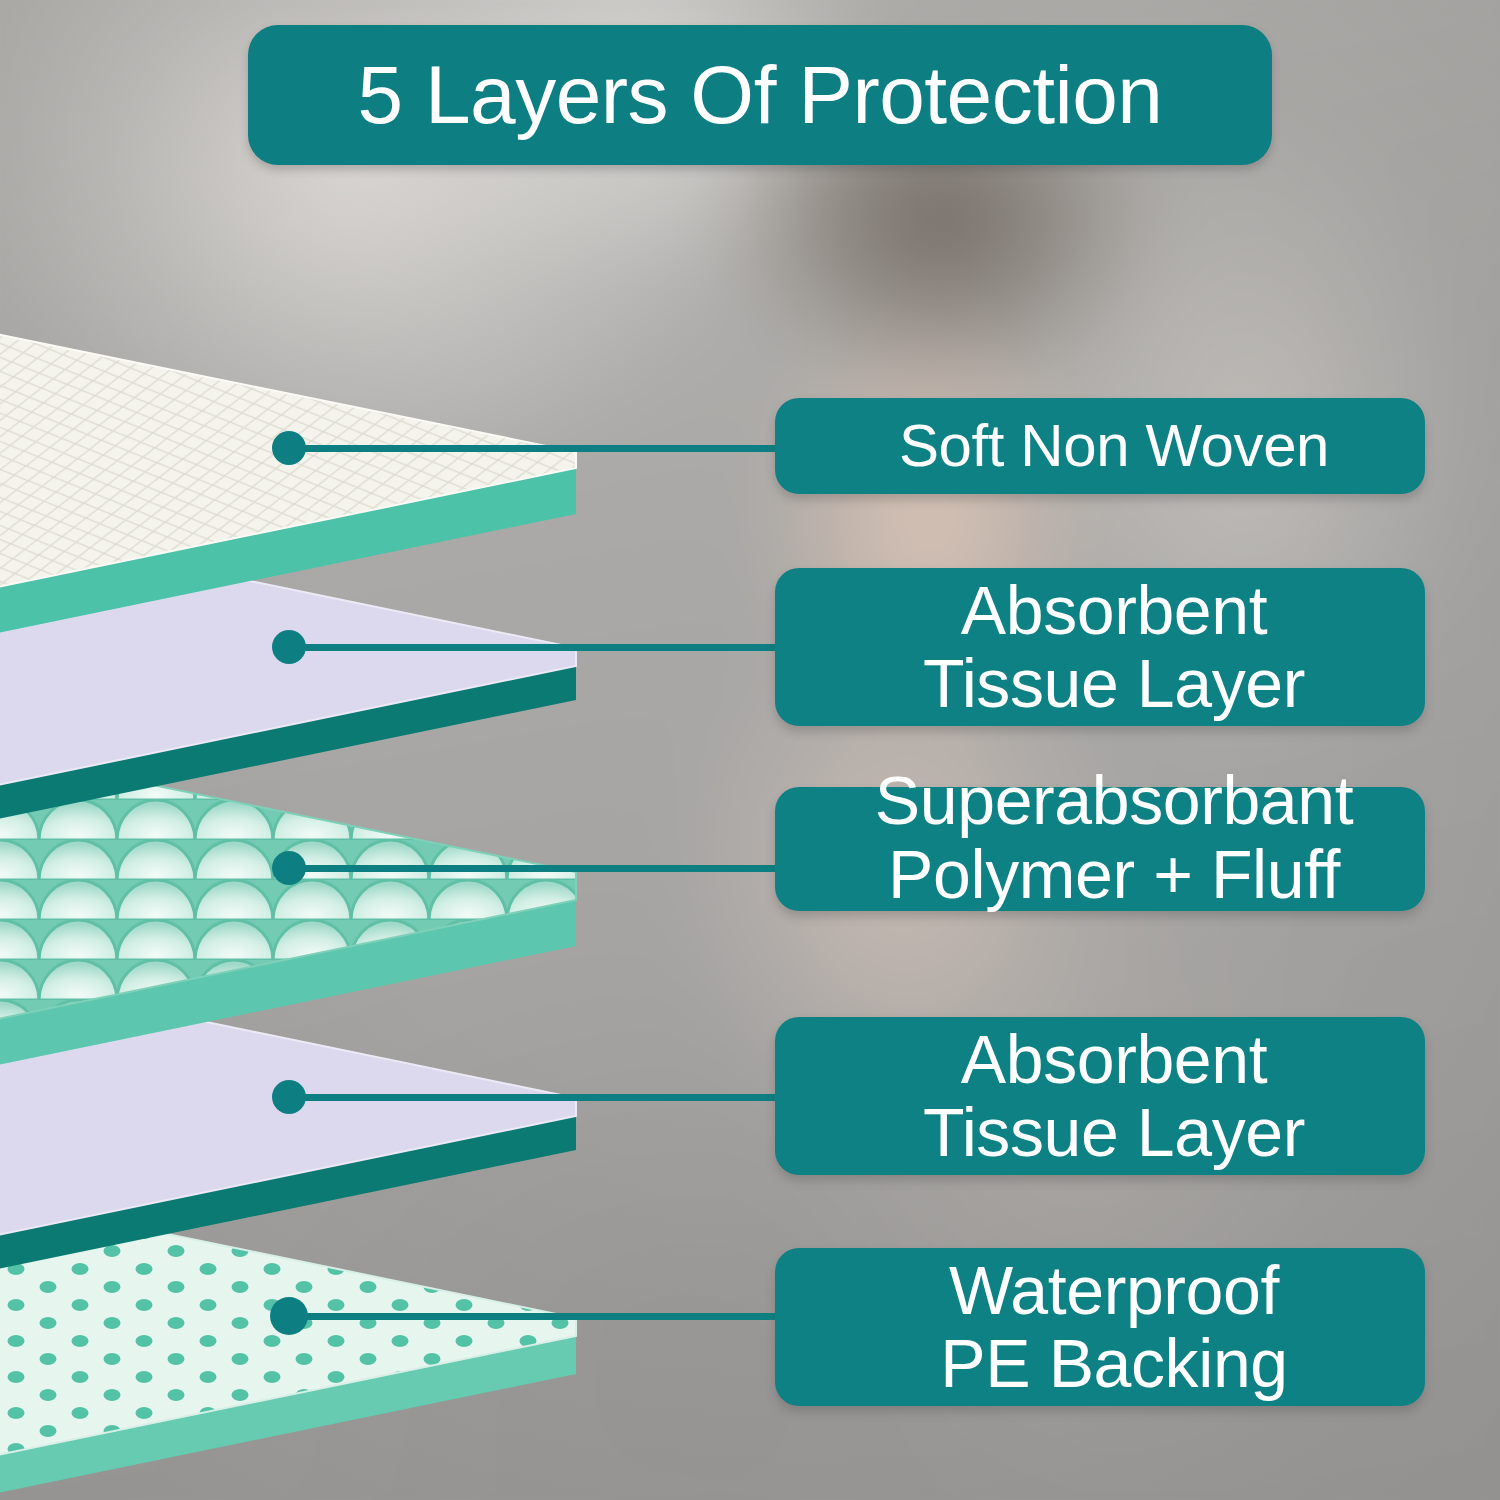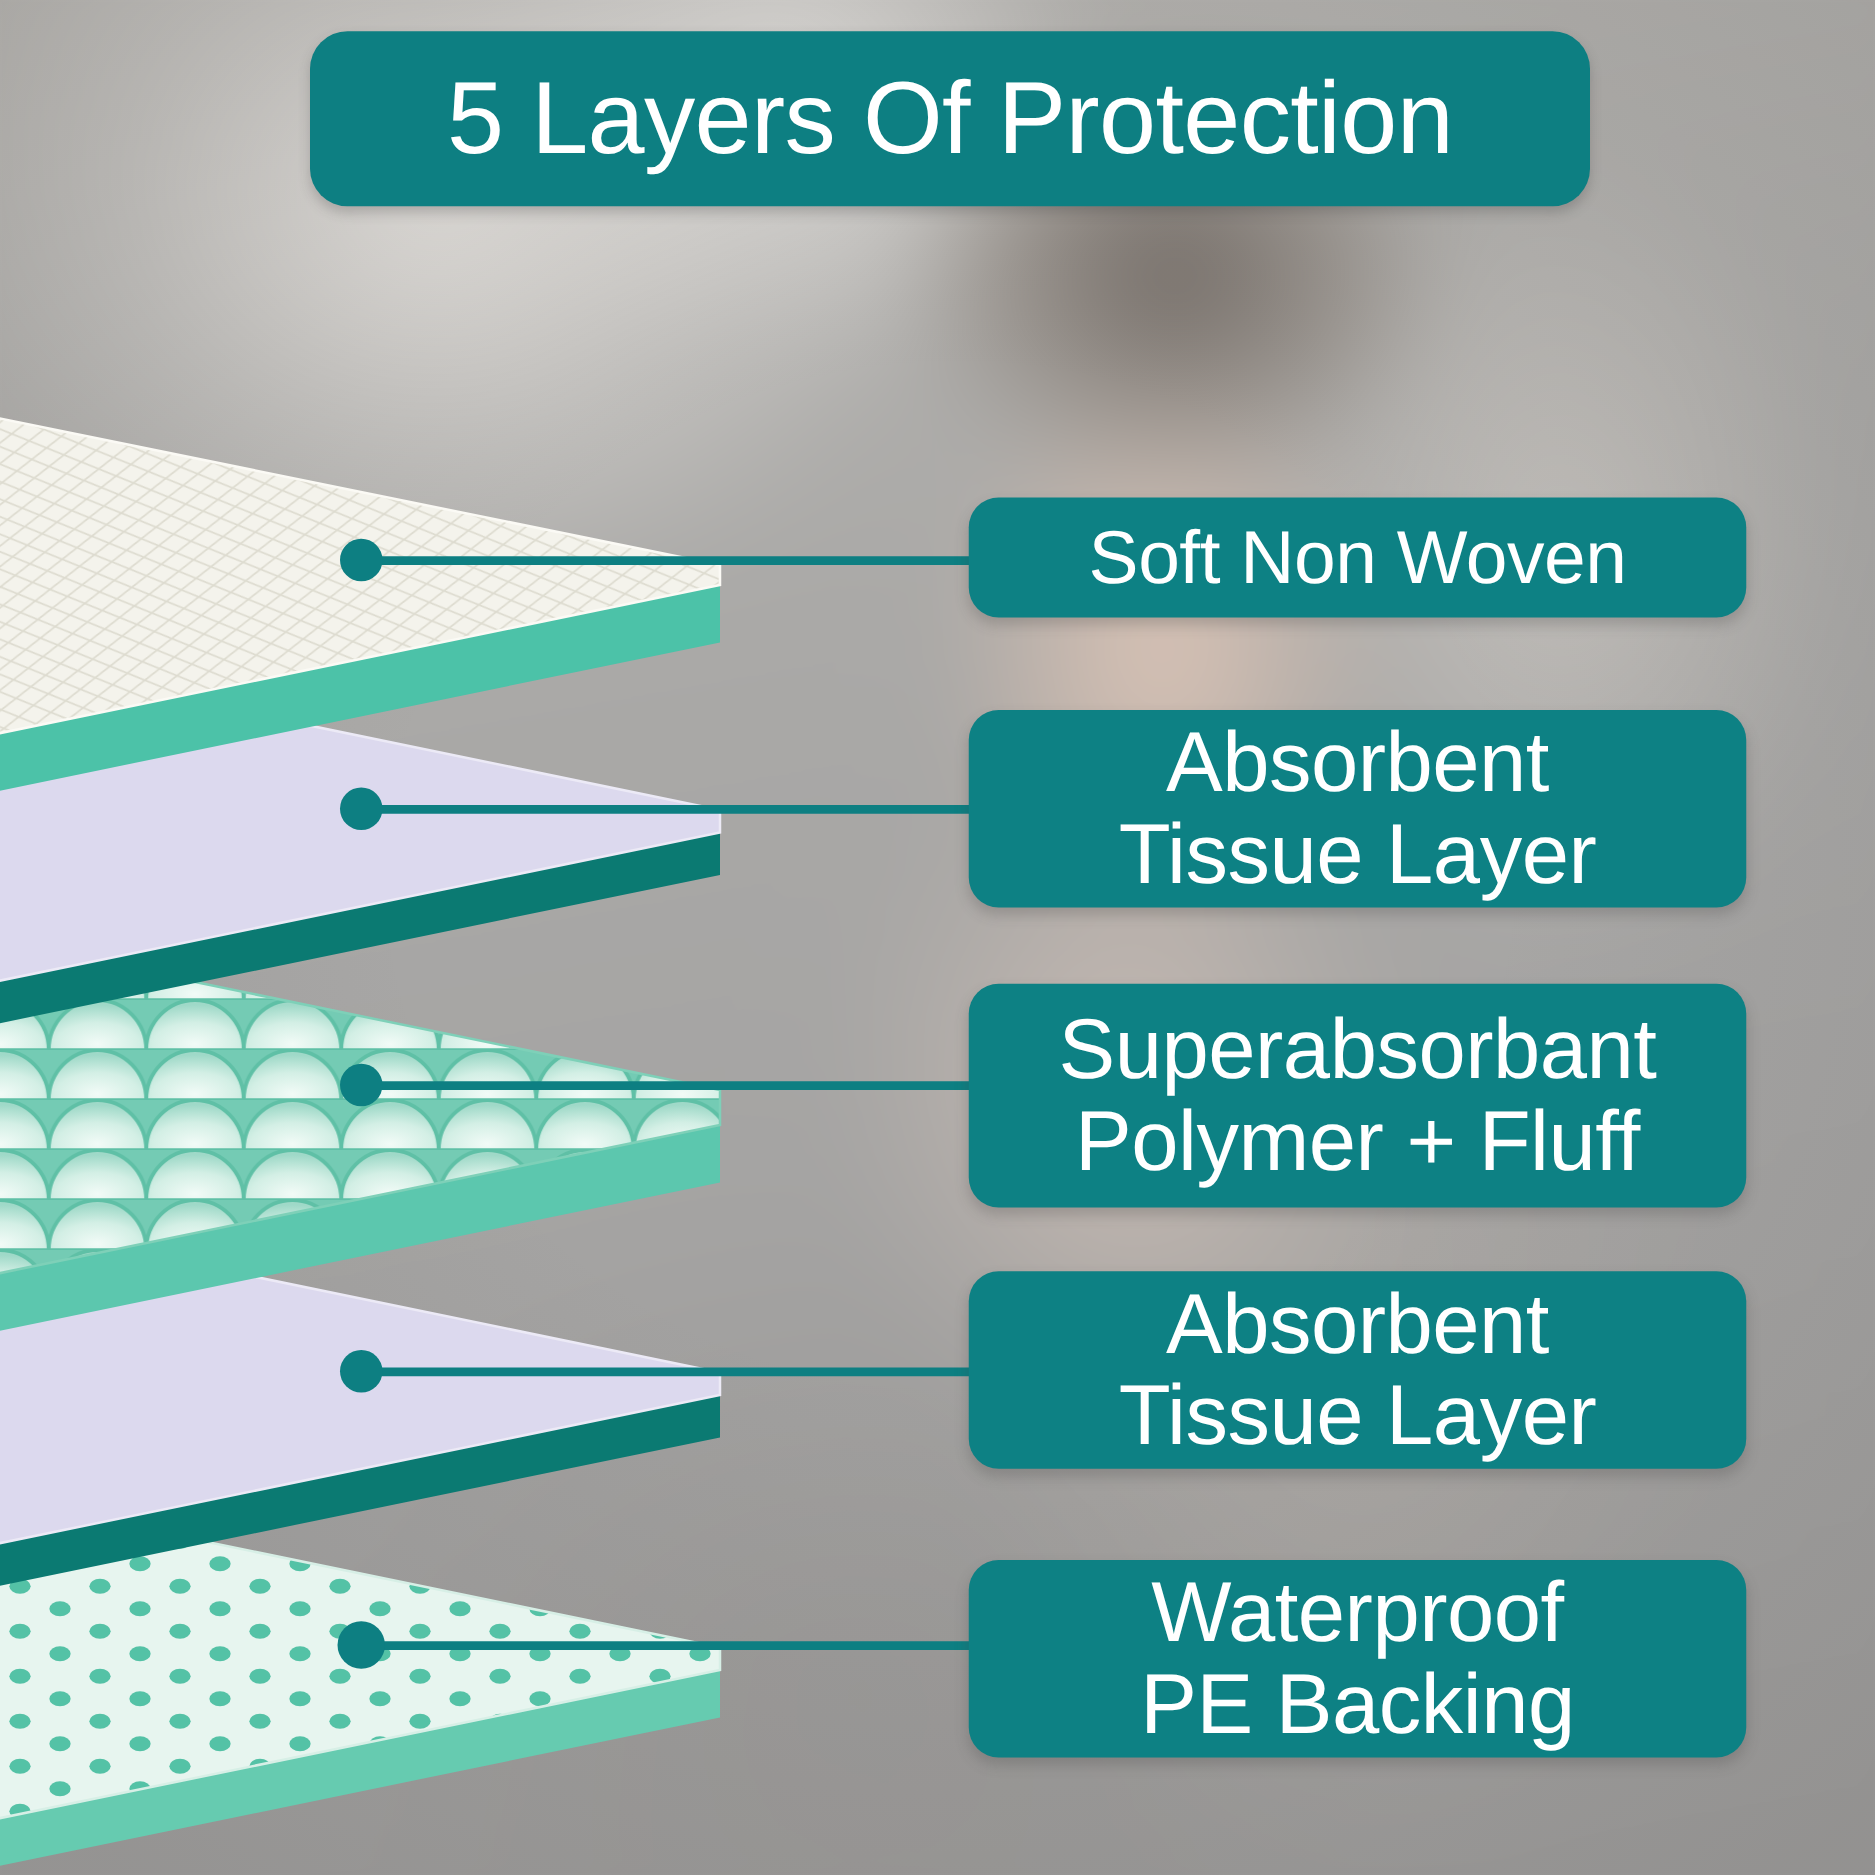--- a/index.html
+++ b/index.html
@@ -55,20 +55,21 @@
   }
 
   
   .pill{
     position:absolute;
     background:#0d8184;border-radius:24px;
     box-shadow:0 6px 10px rgba(70,70,70,.26);
     display:flex;align-items:center;justify-content:center;
     text-align:center;
     color:#fff;
+    padding-left:28px;
   }
   .pill span{
     display:block;
     font-size:68px;line-height:1.08;font-weight:400;
     letter-spacing:-.4px;white-space:pre-line;
     padding:0 26px;
   }
   .pill.one-line span{font-size:60px;}
 </style>
 </head>
@@ -180,21 +181,21 @@
 
   <div class="pill one-line" style="left:775px;top:398px;width:622px;height:96px;">
     <span>Soft Non Woven</span>
   </div>
 
   <div class="pill" style="left:775px;top:568px;width:622px;height:158px;">
     <span>Absorbent
 Tissue Layer</span>
   </div>
 
-  <div class="pill" style="left:775px;top:787px;width:622px;height:179px;">
+  <div class="pill" style="left:775px;top:787px;width:622px;height:124px;align-items:flex-end;">
     <span>Superabsorbant
 Polymer + Fluff</span>
   </div>
 
   <div class="pill" style="left:775px;top:1017px;width:622px;height:158px;">
     <span>Absorbent
 Tissue Layer</span>
   </div>
 
   <div class="pill" style="left:775px;top:1236px;width:622px;height:158px;margin-top:12px;">

